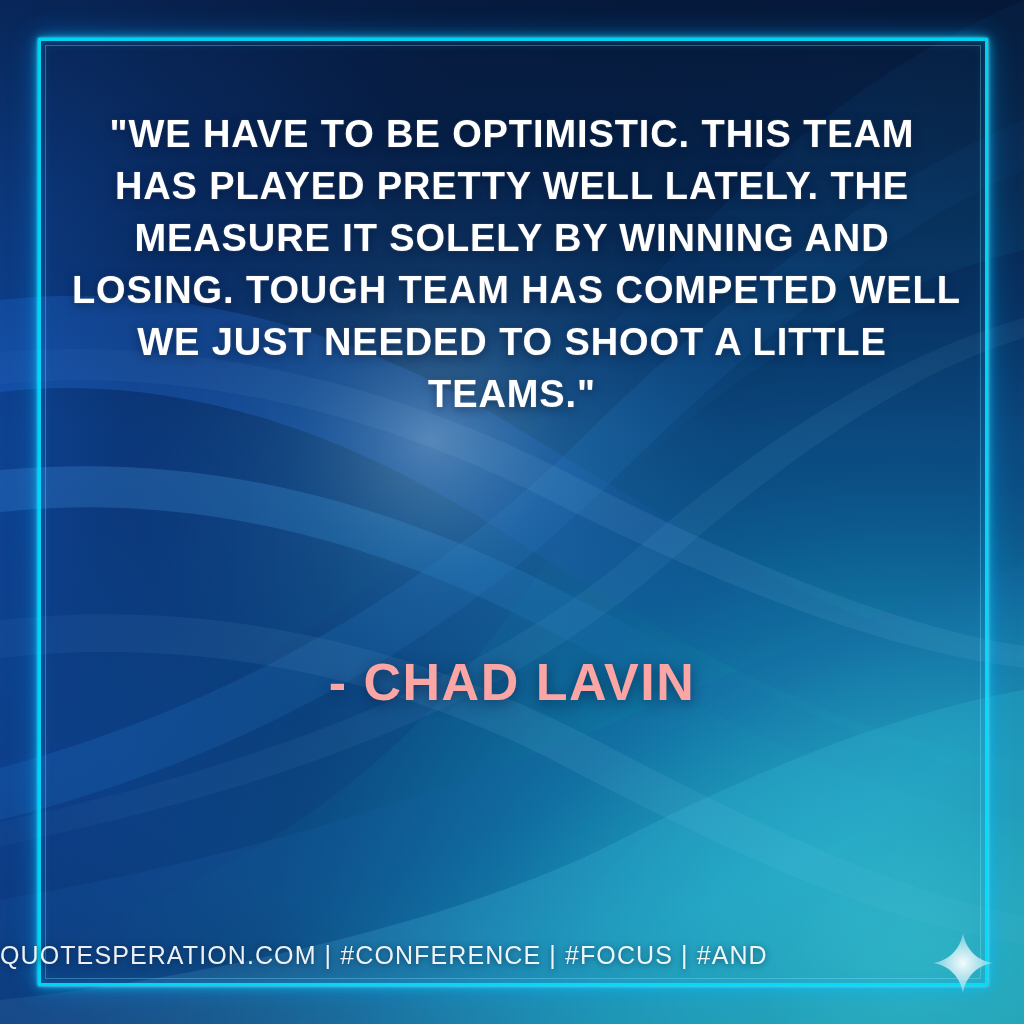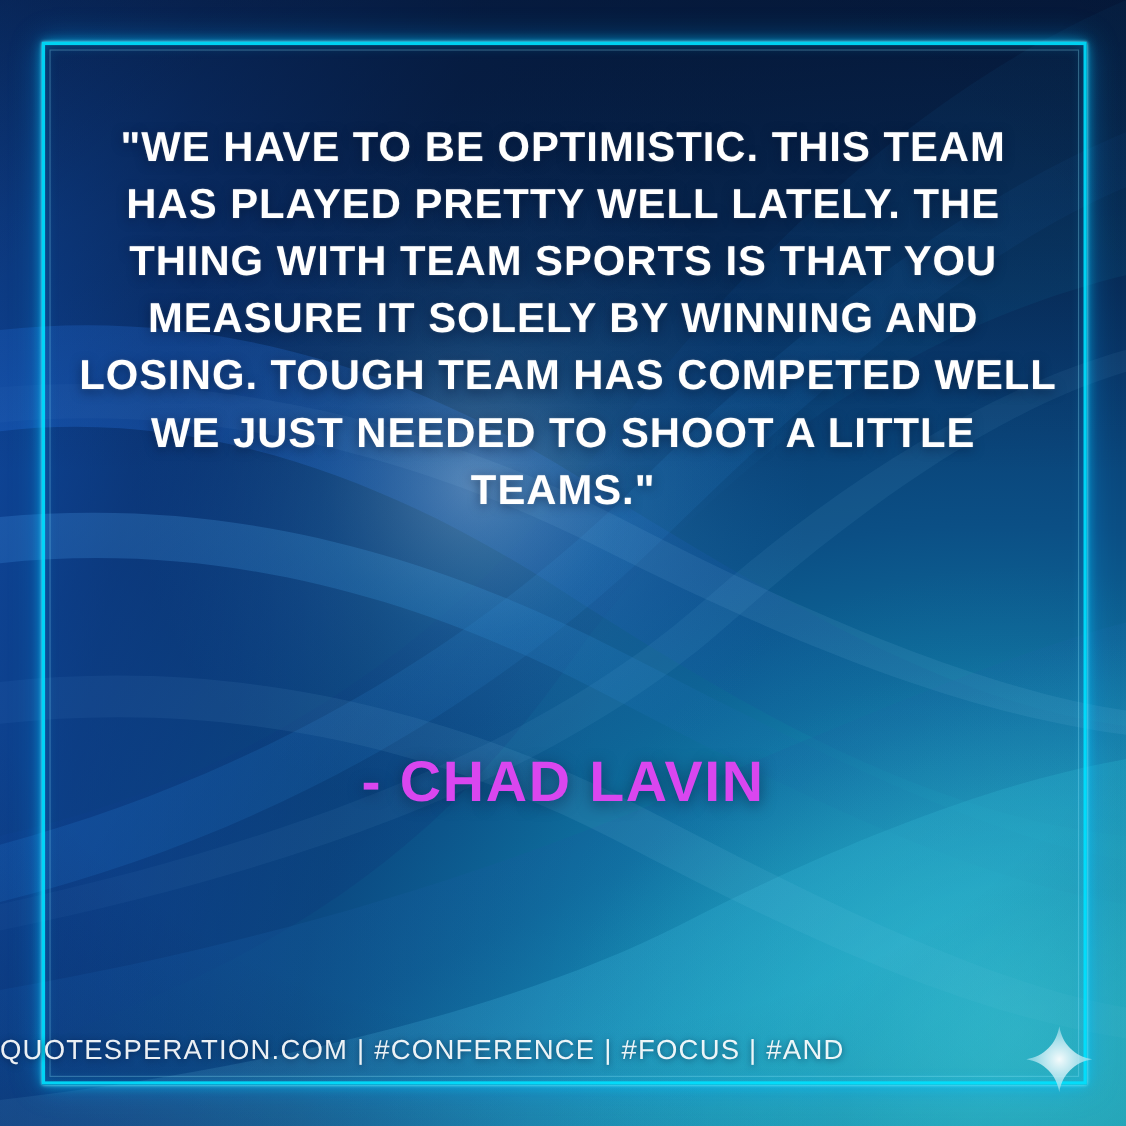--- a/index.html
+++ b/index.html
@@ -88,26 +88,25 @@
     white-space: nowrap;
     text-shadow: 0 2px 10px rgba(2,18,48,0.55), 0 0 2px rgba(255,255,255,0.25);
   }
 
   .attribution {
     position: absolute;
     left: 72px;
     top: 652px;
     width: 880px;
     text-align: center;
-    color: #d946ef;
+    color: #fca5a5;
     font-size: 52px;
     font-weight: 700;
     letter-spacing: 1.5px;
     text-shadow: 0 3px 14px rgba(2,18,48,0.55);
-    margin-top: 29px;
   }
 
   .footer {
     position: absolute;
     left: 0;
     top: 941px;
     width: 1024px;
     text-align: left;
     color: rgba(255,255,255,0.92);
     font-size: 25px;
@@ -198,21 +197,20 @@
   <div class="bg-tint-topdark"></div>
   <div class="bg-tint-corner"></div>
   <div class="vignette"></div>
 
   <div class="border-glow"></div>
   <div class="border-inner"></div>
 
   <div class="quote-block">
     <div class="quote-line">"WE HAVE TO BE OPTIMISTIC. THIS TEAM</div>
     <div class="quote-line">HAS PLAYED PRETTY WELL LATELY. THE</div>
-    <div class="quote-line">THING WITH TEAM SPORTS IS THAT YOU</div>
     <div class="quote-line">MEASURE IT SOLELY BY WINNING AND</div>
     <div class="quote-line">LOSING. TOUGH TEAM HAS COMPETED WELL</div>
     <div class="quote-line">WE JUST NEEDED TO SHOOT A LITTLE</div>
     <div class="quote-line">TEAMS."</div>
   </div>
 
   <div class="attribution">- CHAD LAVIN</div>
 
   <div class="footer">
     <span class="footer-pad">QUOTESPERATION.COM | #CONFERENCE | #FOCUS | #AND</span>

